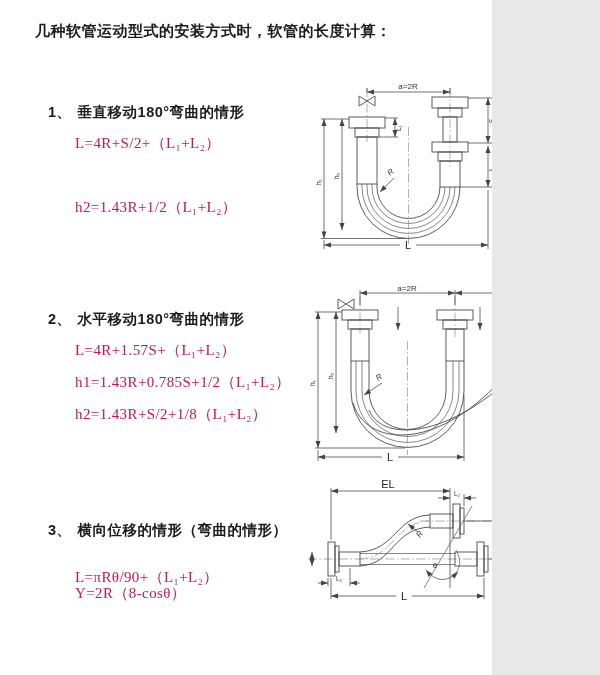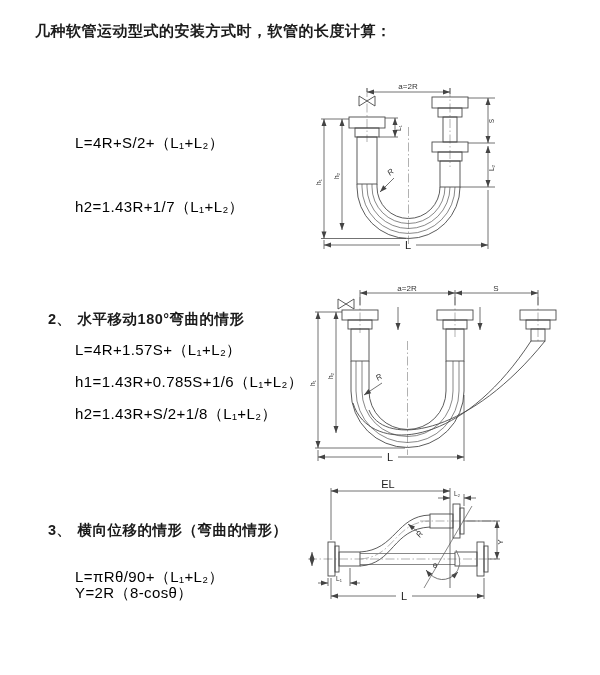--- a/index.html
+++ b/index.html
@@ -1,47 +1,50 @@
 <!DOCTYPE html>
 <html><head>
 <meta charset="utf-8">
 <style>
   html,body{margin:0;padding:0;background:#e8e8e8;}
-  #page{position:relative;width:600px;height:675px;background:#ffffff;overflow:hidden;
+  #page{position:relative;width:492px;height:675px;background:#ffffff;overflow:hidden;
         font-family:"Liberation Sans","DejaVu Sans",sans-serif;color:#1b1b1b;}
   .title{position:absolute;left:35px;top:22px;font-size:15px;font-weight:bold;letter-spacing:.5px;}
   .sec-head{position:absolute;left:48px;font-size:14.5px;font-weight:bold;letter-spacing:.5px;}
   .sec-head .num{margin-right:6px;}
-  .formula{position:absolute;left:75px;font-size:15px;letter-spacing:.4px;color:#000000;}
+  .formula{position:absolute;left:75px;font-size:15px;letter-spacing:.4px;color:#be185d;font-family:Liberation Serif, serif;}
   .diag{position:absolute;}
   svg{display:block;}
   .ln{stroke:#4a4a4a;stroke-width:.9;fill:none;}
   .thin{stroke:#555;stroke-width:.7;fill:none;}
   .cl{stroke:#8f8f8f;stroke-width:.7;fill:none;stroke-dasharray:9 2.5 1.5 2.5;}
   .dim{stroke:#444;stroke-width:.75;fill:none;}
   .lbl{fill:#333;font-size:8px;font-family:"Liberation Sans","DejaVu Sans",sans-serif;}
   .lbl-big{fill:#222;font-size:11px;font-family:"Liberation Sans","DejaVu Sans",sans-serif;}
   .lbl-sm{fill:#333;font-size:6.5px;font-family:"Liberation Sans","DejaVu Sans",sans-serif;}
   .it{font-style:italic;}
 </style>
 </head>
 <body>
 
 <div id="page">
 
   <div class="title">几种软管运动型式的安装方式时，软管的长度计算：</div>
 
+  <div class="sec-head" style="top:103px">
+    <span class="num">1、</span><span>垂直移动180°弯曲的情形</span>
+  </div>
   <div class="formula" style="top:134px">L=4R+S/2+（L₁+L₂）</div>
-  <div class="formula" style="top:198px">h2=1.43R+1/7（L₁+L₂）</div>
+  <div class="formula" style="top:198px">h2=1.43R+1/2（L₁+L₂）</div>
 
   <div class="sec-head" style="top:310px">
     <span class="num">2、</span><span>水平移动180°弯曲的情形</span>
   </div>
   <div class="formula" style="top:341px">L=4R+1.57S+（L₁+L₂）</div>
-  <div class="formula" style="top:373px">h1=1.43R+0.785S+1/6（L₁+L₂）</div>
+  <div class="formula" style="top:373px">h1=1.43R+0.785S+1/2（L₁+L₂）</div>
   <div class="formula" style="top:405px">h2=1.43R+S/2+1/8（L₁+L₂）</div>
 
   <div class="sec-head" style="top:521px">
     <span class="num">3、</span><span>横向位移的情形（弯曲的情形）</span>
   </div>
   <div class="formula" style="top:568px">L=πRθ/90+（L₁+L₂）</div>
   <div class="formula" style="top:584px">Y=2R（8-cosθ）</div>
 
   <div class="diag" style="left:310px;top:72px">
   <svg width="290" height="200" viewBox="0 0 290 200">

